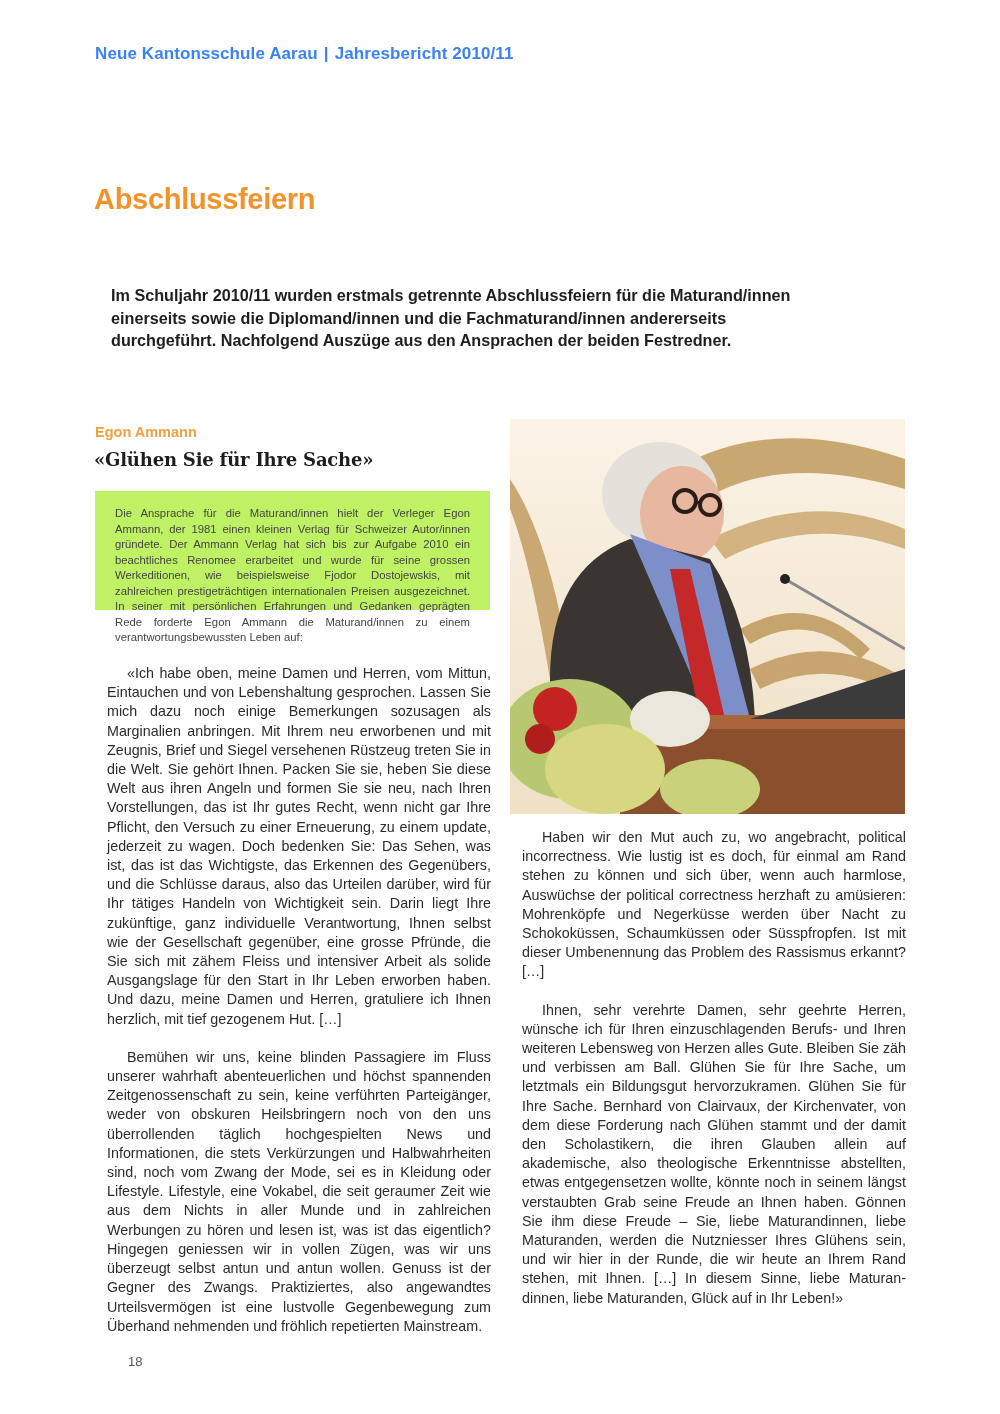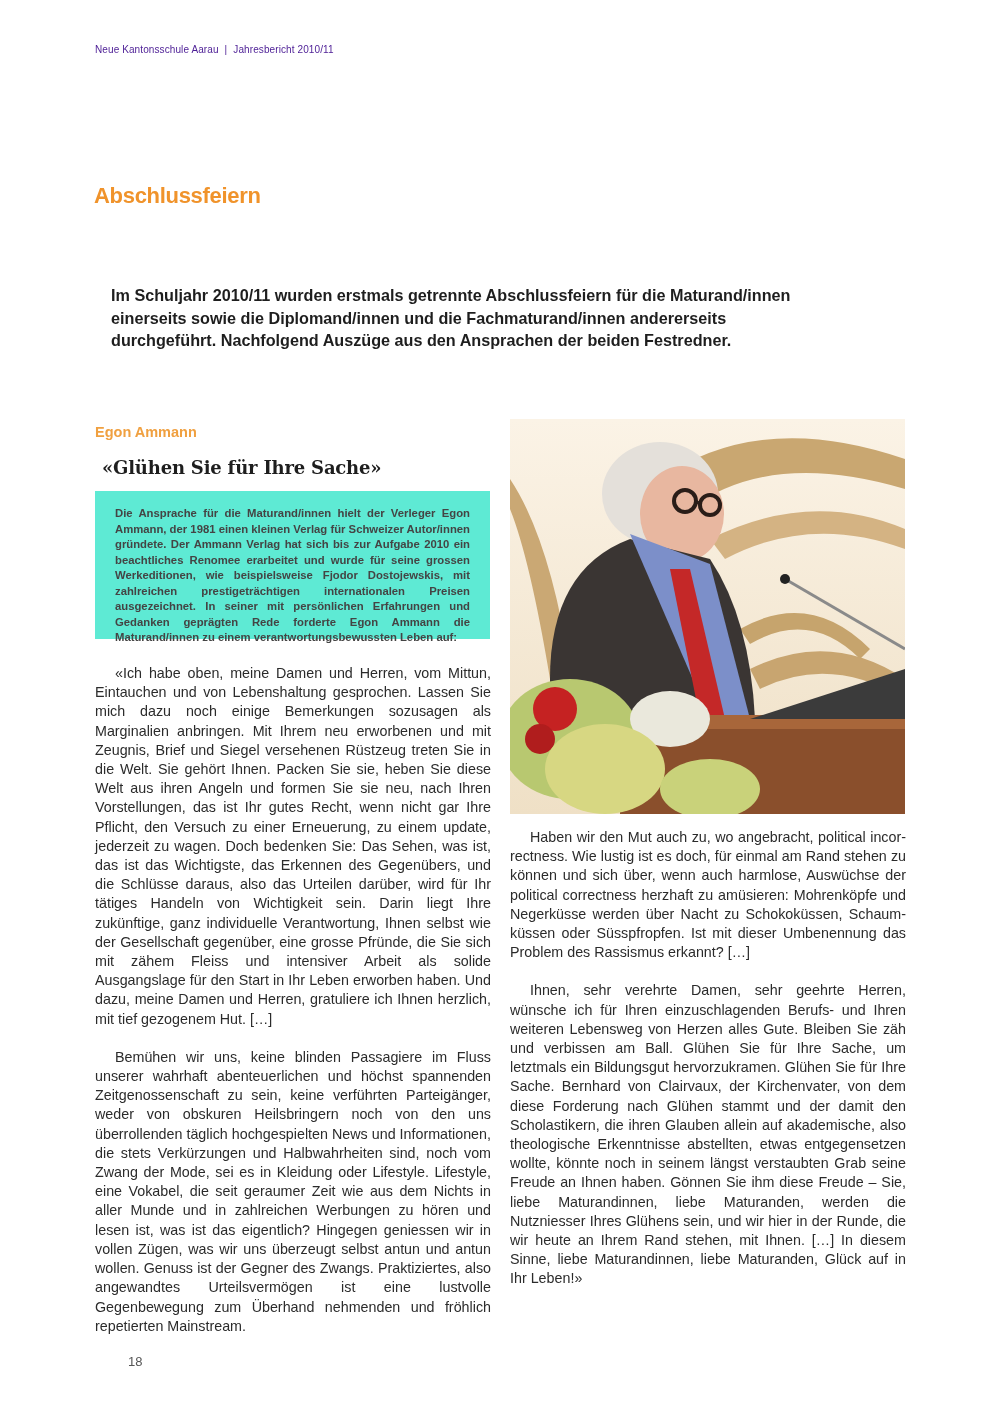--- a/index.html
+++ b/index.html
@@ -1,37 +1,37 @@
 <!DOCTYPE html>
 <html><head>
   <meta charset="utf-8">
   <style>
     html, body { margin: 0; padding: 0; background: #ffffff; }
     body { width: 1000px; height: 1414px; position: relative; overflow: hidden;
            font-family: "Liberation Sans", "DejaVu Sans", sans-serif; color: #2b2b2b; }
 
-    .running-head { position: absolute; left: 95px; top: 44px; font-size: 10px; color: #4c1d95; letter-spacing: 0.1px; }
+    .running-head { position: absolute; left: 95px; top: 44px; font-size: 17px; color: #3b82f6; letter-spacing: 0.1px; font-weight: bold; }
     .running-head .sep { margin: 0 6px; }
 
-    .page-title { position: absolute; left: 94px; top: 183px; margin: 0; font-size: 22px; font-weight: 700;
+    .page-title { position: absolute; left: 94px; top: 183px; margin: 0; font-size: 29px; font-weight: 700;
                   color: #f0932b; letter-spacing: -0.3px; }
 
     .lead { position: absolute; left: 95px; top: 268px; width: 700px; margin: 16px; font-size: 16.2px; font-weight: 700;
             line-height: 22.5px; color: #1e1e1e; }
 
     .author { position: absolute; left: 95px; top: 424px; font-size: 14.5px; font-weight: 700; color: #f0a040; }
-    .speech-title { position: absolute; left: 94px; top: 449px; margin: 8px; font-family: "DejaVu Serif", "Liberation Serif", serif;
+    .speech-title { position: absolute; left: 94px; top: 449px; margin: 0; font-family: "DejaVu Serif", "Liberation Serif", serif;
                     font-size: 18px; font-weight: 700; color: #1e1e1e; letter-spacing: -0.2px; }
 
-    .intro-box { position: absolute; left: 95px; top: 491px; width: 395px; height: 148px; background: #5eead4; box-sizing: border-box;
-                 padding: 15px 20px 0 20px; font-weight: bold; }
+    .intro-box { position: absolute; left: 95px; top: 491px; width: 395px; height: 119px; background: #bef264; box-sizing: border-box;
+                 padding: 15px 20px 0 20px; }
     .intro-box p { margin: 0; font-size: 11.3px; line-height: 15.5px; color: #444; text-align: justify; }
 
     .col { position: absolute; width: 396px; font-size: 14.3px; line-height: 19.2px; color: #2b2b2b; }
-    .col p { margin: 0 0 19px 0; text-align: justify; text-indent: 20px; hyphens: manual; }
+    .col p { margin: 0 0 19px 12px; text-align: justify; text-indent: 20px; hyphens: manual; }
     .col-left { left: 95px; top: 664px; }
     .col-right { left: 510px; top: 828px; }
 
     .photo { position: absolute; left: 510px; top: 419px; width: 395px; height: 395px; overflow: hidden; background: #f5ecdc; }
     .photo svg { display: block; width: 100%; height: 100%; }
 
     .page-number { position: absolute; left: 95px; top: 1354px; font-size: 13px; color: #555; margin-left: 33px; }
   </style>
 </head>
 <body>

